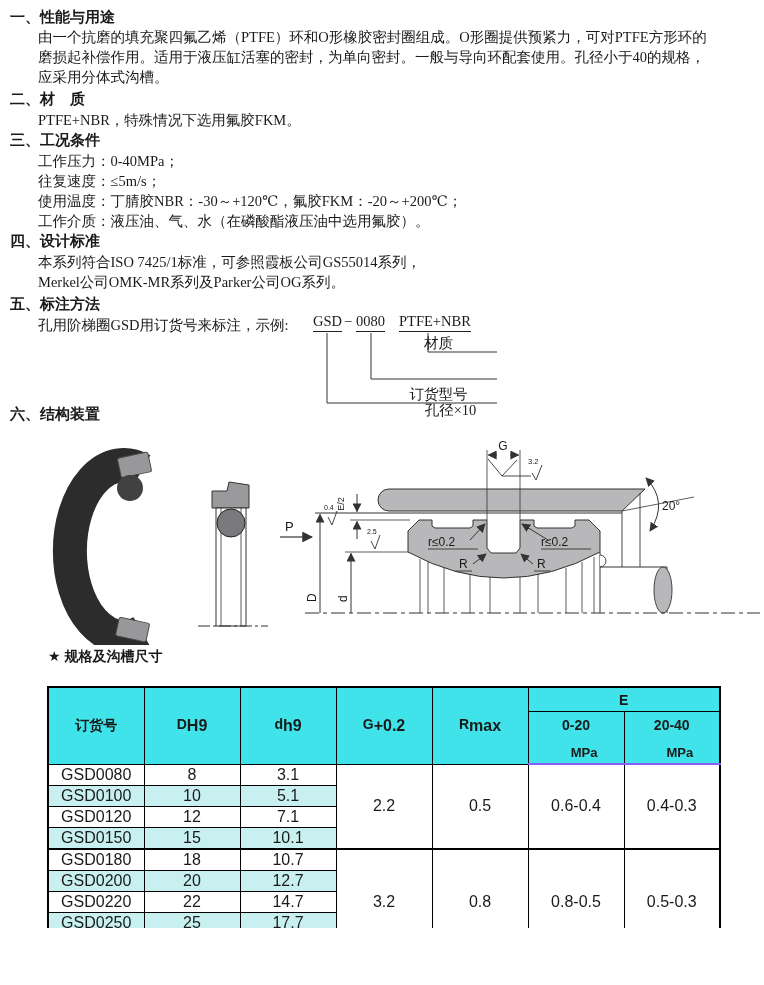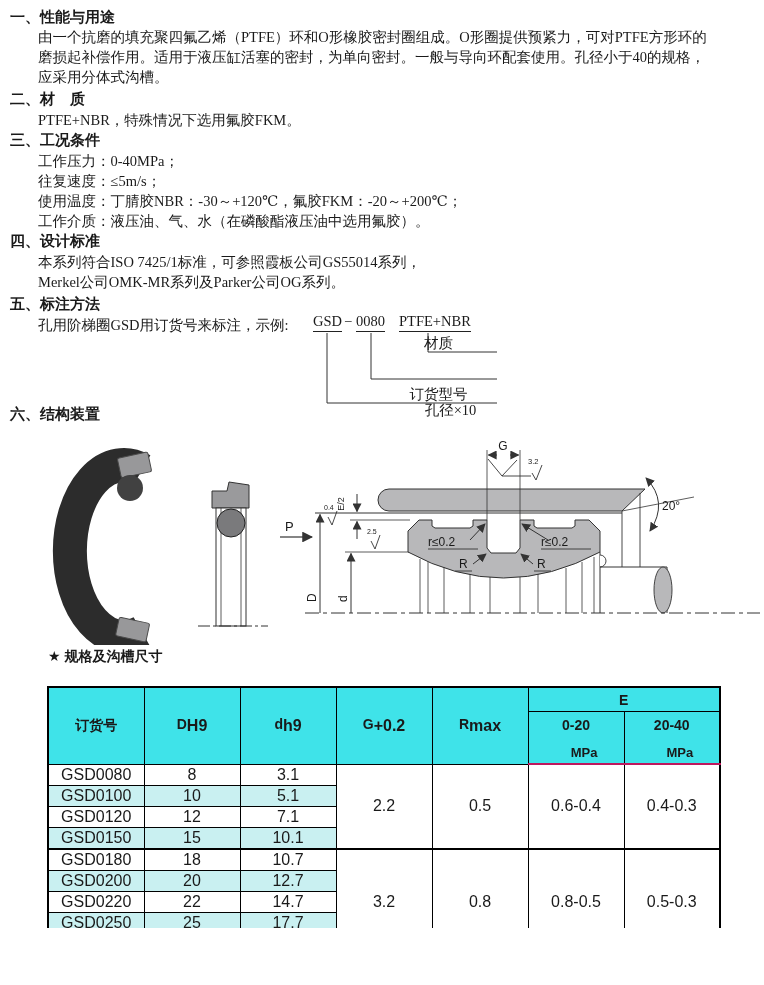--- a/index.html
+++ b/index.html
@@ -27,21 +27,21 @@
     width:672px;border:2px solid #000;
     font-family:"Liberation Sans","DejaVu Sans",sans-serif;
   }
   table.spec col{width:96px;}
   table.spec th,table.spec td{
     border:1px solid #000;text-align:center;vertical-align:middle;
     padding:0;overflow:hidden;
   }
   table.spec thead th{background:#3FE3E9;font-weight:bold;}
   tr.h1 th{height:23px;font-size:14px;}
-  tr.h2 th{height:51px;font-size:15px;border-bottom:2px solid #be185d;text-align:center;}
+  tr.h2 th{height:51px;font-size:15px;border-bottom:2px solid #8b5cf6;text-align:center;}
   th.two-row{border-bottom:2px solid #000;}
   th .sub{font-size:16px;font-weight:bold;vertical-align:-2px;letter-spacing:0;}
   th .range{font-size:14px;font-weight:bold;margin-top:2px;}
   th .unit{font-size:13px;font-weight:bold;margin-top:12px;margin-left:16px;}
   table.spec tbody td{height:20px;font-size:16px;background:#ffffff;}
   table.spec tbody tr.alt td.stripe{background:#C9F0F1;}
   table.spec tbody tr.grp td{border-top:2px solid #000;}
   td.merge{font-size:13.5px;}
   
   svg text{font-family:"Liberation Sans","DejaVu Sans",sans-serif;fill:#1a1a1a;}

